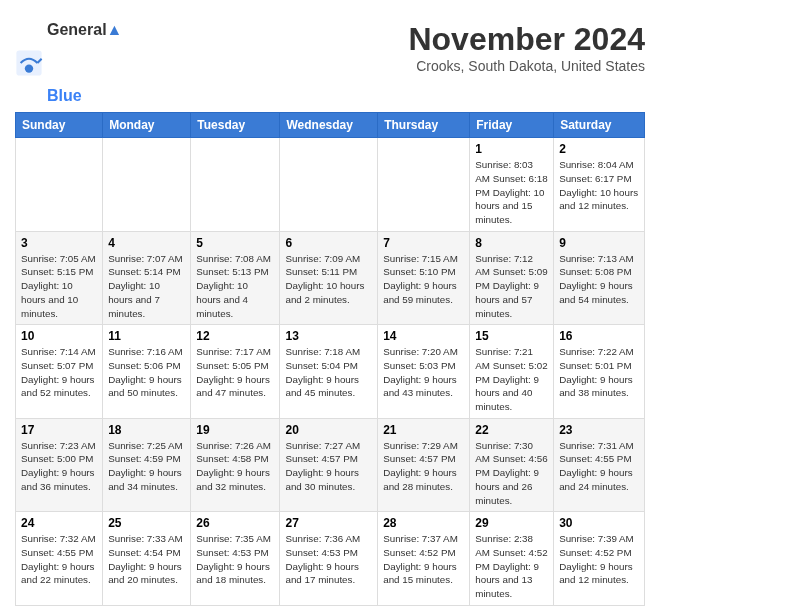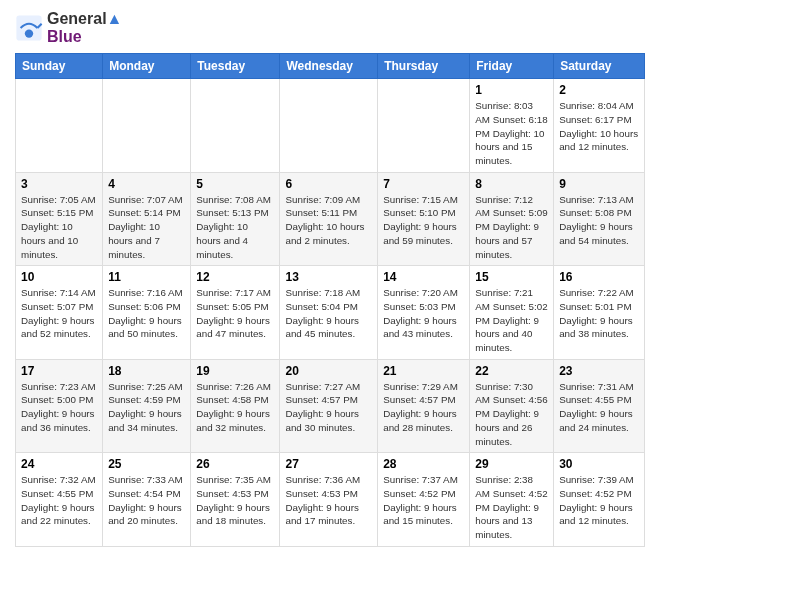--- a/index.html
+++ b/index.html
@@ -5,21 +5,21 @@
     * { box-sizing: border-box; margin: 0; padding: 0; }
     body {
       font-family: Arial, sans-serif;
       background: #fff;
       width: 792px;
       height: 612px;
       overflow: hidden;
     }
     .page {
       width: 660px;
-      padding: 10px 15px 5px 15px;
+      padding: 21px 15px 5px 15px;
     }
     .header-area {
       display: flex;
       justify-content: space-between;
       align-items: flex-start;
       margin-bottom: 8px;
     }
     .logo {
       display: flex;
       align-items: center;
@@ -89,22 +89,26 @@
   <div class="header-area">
     <div class="logo">
       <svg class="logo-icon" viewBox="0 0 40 40">
         <rect x="2" y="2" width="36" height="36" rx="4" fill="#e8f0fe"></rect>
         <path d="M8 20 Q20 8 32 20" stroke="#3a7bd5" stroke-width="3" fill="none"></path>
         <path d="M32 20 L38 14" stroke="#3a7bd5" stroke-width="3" fill="none"></path>
         <circle cx="20" cy="28" r="6" fill="#3a7bd5"></circle>
       </svg>
       <div>
         <div style="font-size:16px;font-weight:bold;color:#333;line-height:1.1;">General<span style="color:#3a7bd5;">▲</span></div>
-        <div style="font-size:16px;font-weight:bold;color:#701a75;line-height:1.1;">Blue</div>
+        <div style="font-size:16px;font-weight:bold;color:#3b82f6;line-height:1.1;margin-top:48px;">Blue</div>
       </div>
+    </div>
+    <div class="title-area">
+      <div class="month-title">November 2024</div>
+      <div class="location">Crooks, South Dakota, United States</div>
     </div>
   </div>
 
   <table class="calendar">
     <thead>
       <tr>
       <th>Sunday</th>
           <th>Monday</th>
           <th>Tuesday</th>
           <th>Wednesday</th>

